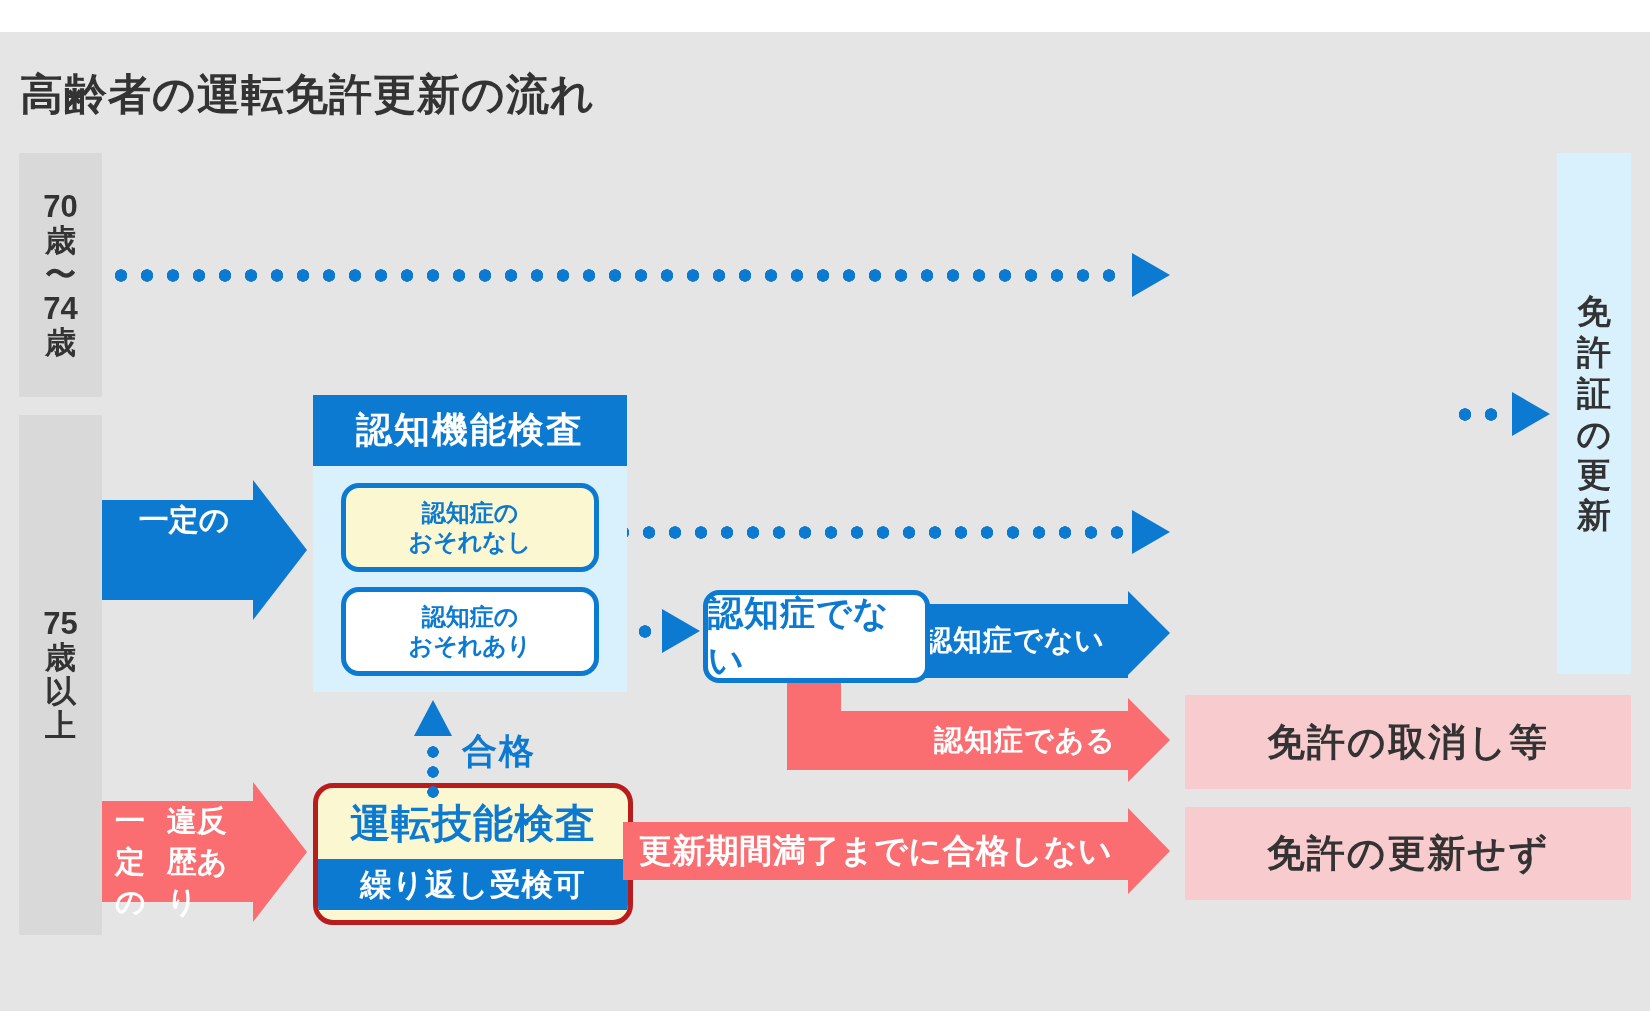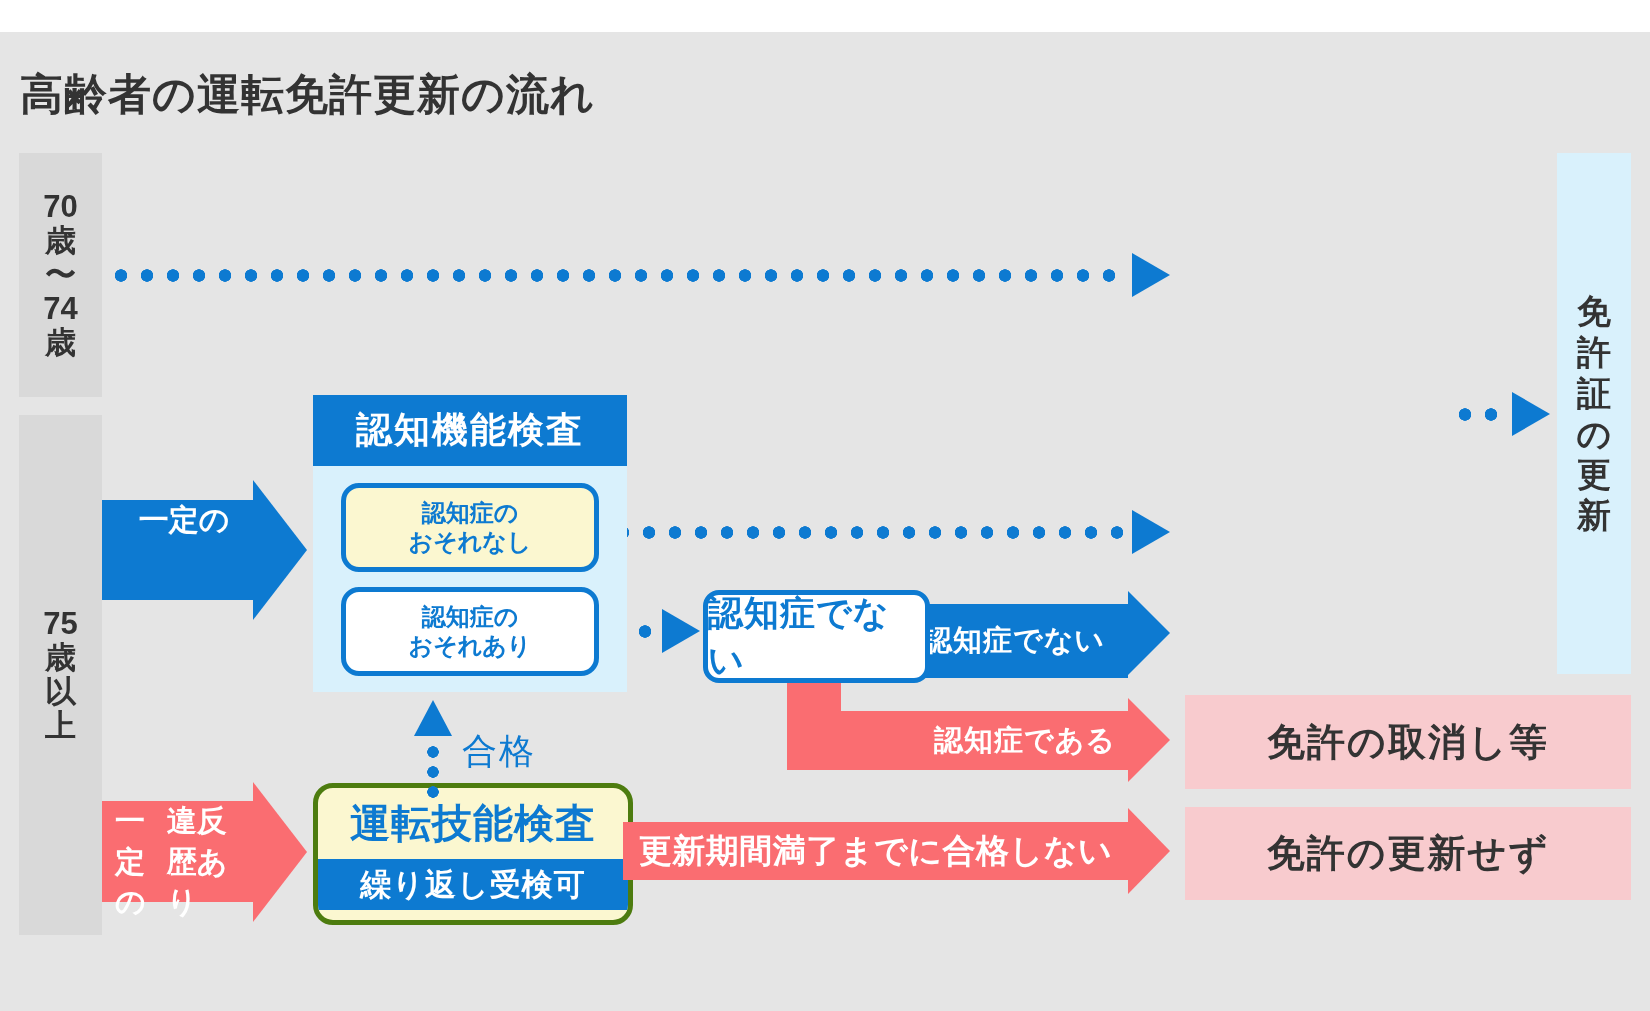--- a/index.html
+++ b/index.html
@@ -34,21 +34,21 @@
   .cog-box{left:313px;top:363px;width:314px;height:297px;background:#d9f1fc;}
   .cog-header{height:71px;background:#0d7ad1;color:#fff;font-size:36px;font-weight:bold;
               display:flex;align-items:center;justify-content:center;letter-spacing:2px;}
   .result-card{position:absolute;left:28px;width:248px;height:79px;border:5px solid #0d7ad1;border-radius:18px;
                display:flex;flex-direction:column;align-items:center;justify-content:center;
                font-size:24px;font-weight:bold;color:#0d7ad1;line-height:1.2;text-align:center;}
   .card-norisk{top:88px;background:#fbf7d0;}
   .card-risk{top:192px;background:#ffffff;}
 
   
-  .skill-box{left:313px;top:751px;width:310px;height:132px;border:5px solid #4d7c0f;border-radius:20px;
+  .skill-box{left:313px;top:751px;width:310px;height:132px;border:5px solid #b91c1c;border-radius:20px;
              background:#fbf7d0;overflow:hidden;display:flex;flex-direction:column;}
   .skill-title{height:71px;display:flex;align-items:center;justify-content:center;
                font-size:40px;font-weight:bold;color:#0d7ad1;letter-spacing:1px;}
   .skill-footer{height:51px;background:#0d7ad1;color:#fff;font-size:31px;font-weight:bold;
                 display:flex;align-items:center;justify-content:center;letter-spacing:1px;}
 
   
   .doctor-box{left:703px;top:558px;width:217px;height:83px;background:#fff;border:5px solid #0d7ad1;border-radius:16px;
               display:flex;align-items:center;justify-content:center;font-size:35px;font-weight:bold;color:#0d7ad1;
               z-index:3;letter-spacing:1px;}
@@ -100,21 +100,21 @@
   .dh2{left:1132px;top:478px;}
   .dh3{left:662px;top:577px;}
   .dh4{left:1512px;top:360px;}
 
   
   .pass-head{left:414px;top:668px;width:0;height:0;border-left:19px solid transparent;border-right:19px solid transparent;
              border-bottom:36px solid #0d7ad1;}
   .dots-v{left:427px;top:710px;width:12px;height:60px;
           background-image:radial-gradient(circle closest-side,#0d7ad1 92%,transparent);
           background-size:12px 20px;background-repeat:repeat-y;}
-  .pass-label{left:462px;top:696px;font-size:35px;font-weight:normal;color:#0d7ad1;letter-spacing:2px;}
+  .pass-label{left:462px;top:696px;font-size:35px;font-weight:bold;color:#0d7ad1;letter-spacing:2px;}
 </style>
 </head>
 <body>
 
 <div id="stage">
 
   <div class="abs title">高齢者の運転免許更新の流れ</div>
 
   <div class="abs age-col age-70">
       <div>70</div>

